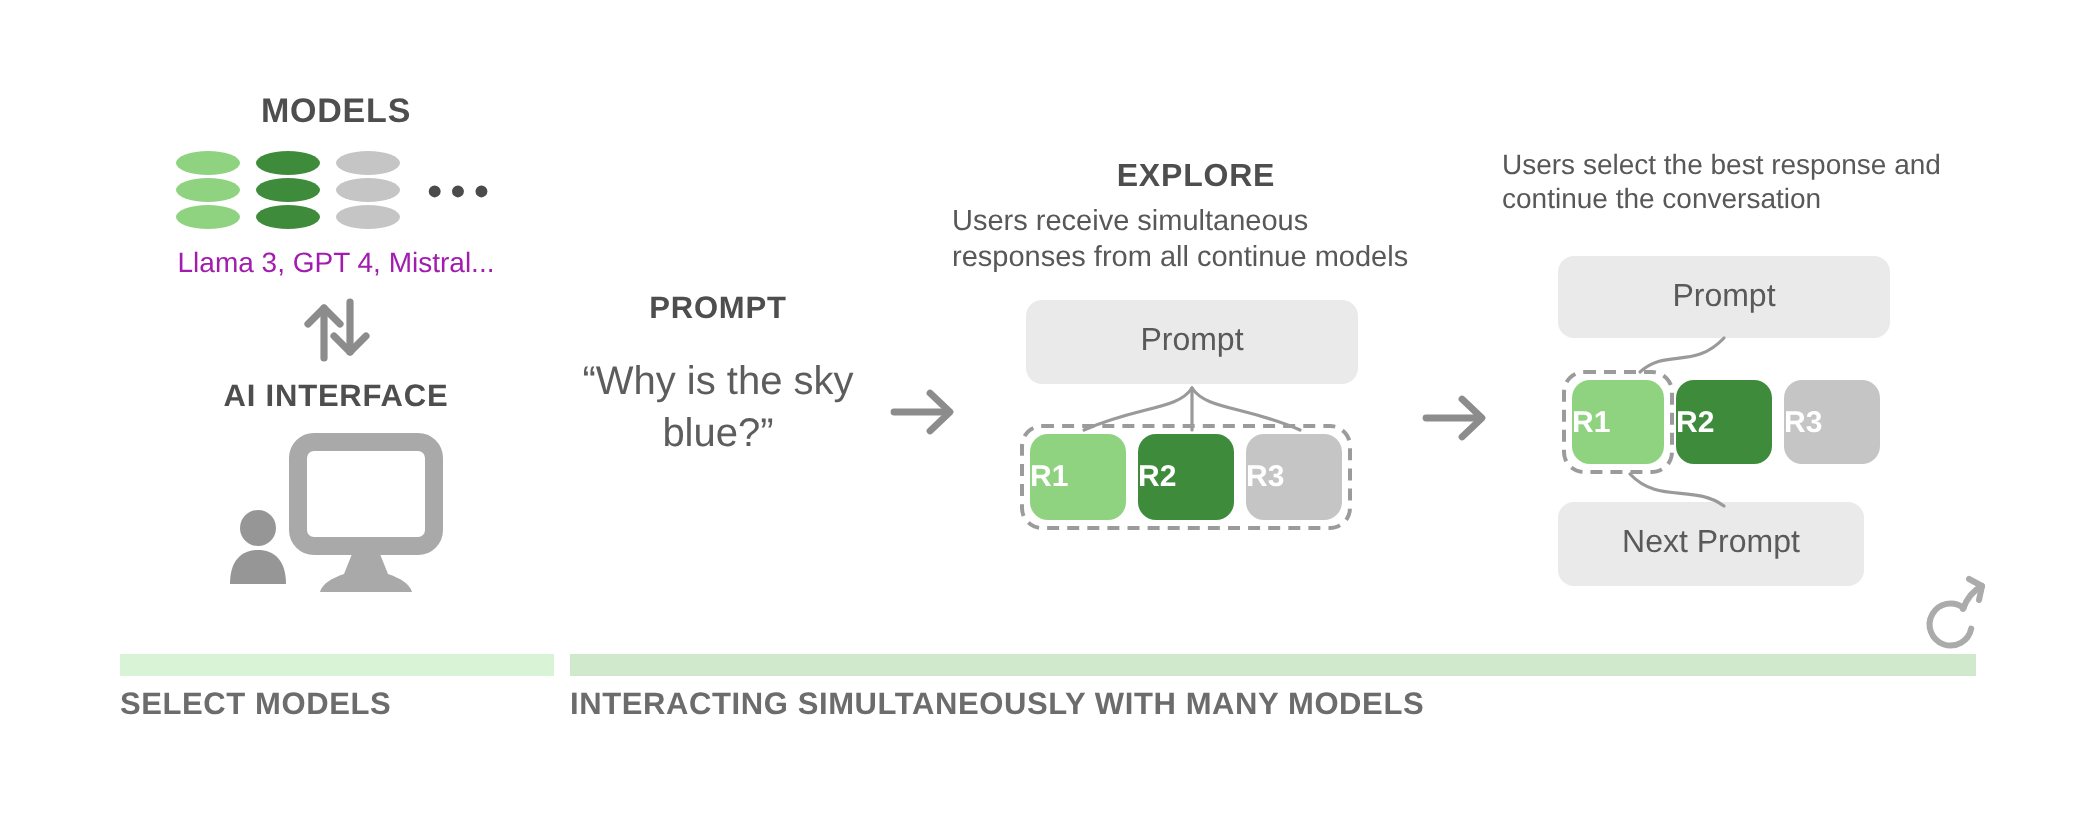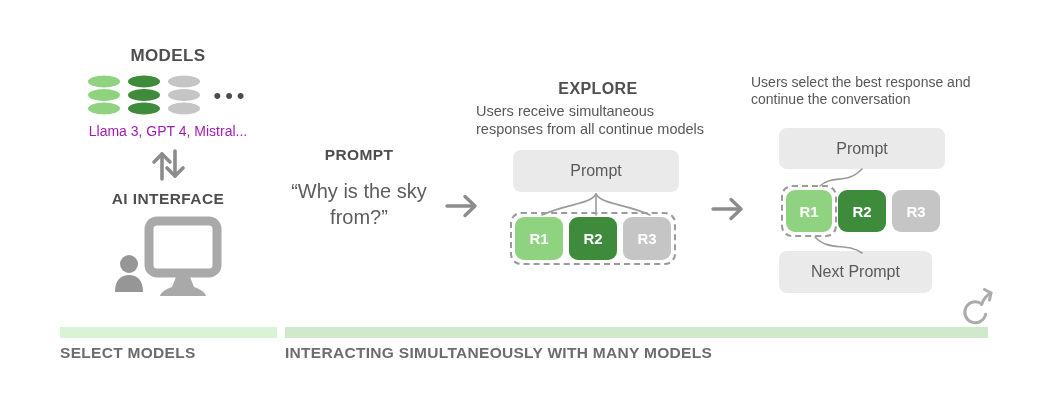--- a/index.html
+++ b/index.html
@@ -36,21 +36,21 @@
     background:#EAEAEA;border-radius:8px;display:flex;align-items:center;justify-content:center;
     font-size:16px;color:#5a5a5a;
   }
   .explore .pbox{position:absolute;left:40px;top:72px;width:166px;height:42px;}
   .tree{position:absolute;left:40px;top:114px;}
   .resp-wrap{
     position:absolute;left:37px;top:134px;border:2px dashed #9b9b9b;border-radius:11px;
     padding:3px;display:flex;gap:6px;
   }
   .rbox{
-    width:48px;height:43px;border-radius:9px;display:flex;align-items:center;justify-content:center;
+    width:48px;height:43px;border-radius:9px;display:flex;align-items:center;justify-content:flex-start;
     color:#ffffff;font-weight:bold;font-size:15px;
   }
 
   
   .evaluate{position:absolute;left:737px;top:52px;width:250px;height:260px;}
   .evaluate .sec-title{position:absolute;left:0;top:0;width:250px;font-size:15.5px;}
   .evaluate .sub{position:absolute;left:14px;top:22px;width:222px;font-size:14px;}
   .evaluate .pbox.first{position:absolute;left:42px;top:76px;width:166px;height:41px;}
   .evaluate .pbox.next{position:absolute;left:42px;top:199px;width:153px;height:42px;}
   .sel-wrap{
@@ -118,21 +118,21 @@
     <svg class="pc" width="112" height="86" viewBox="0 0 112 86">
       <rect x="37" y="6" width="68" height="52" rx="8" fill="#ffffff" stroke="#A9A9A9" stroke-width="9"></rect>
       <path d="M64,62 L60,72 C54,74 49,77 48,81 L94,81 C93,77 88,74 82,72 L78,62 Z" fill="#A9A9A9"></path>
       <circle cx="17" cy="49" r="9" fill="#969696"></circle>
       <path d="M3,77 C3,65 9,60 17,60 C25,60 31,65 31,77 Z" fill="#969696"></path>
     </svg>
   </div>
 
   <div class="promptcol">
     <div class="ptitle">PROMPT</div>
-    <div class="quote">“Why is the sky from?”</div>
+    <div class="quote">“Why is the sky blue?”</div>
   </div>
 
   <svg class="flow-arrow stroke-ic" width="36" height="26" viewBox="0 0 36 26" style="left:445px;top:193px;stroke-width:3.4">
     <path d="M2,13 H28"></path>
       <polyline points="20,3.5 30,13 20,22.5"></polyline>
   </svg>
 
   <div class="explore">
     <div class="sec-title">EXPLORE</div>
     <div class="sub">Users receive simultaneous responses from all continue models</div>

